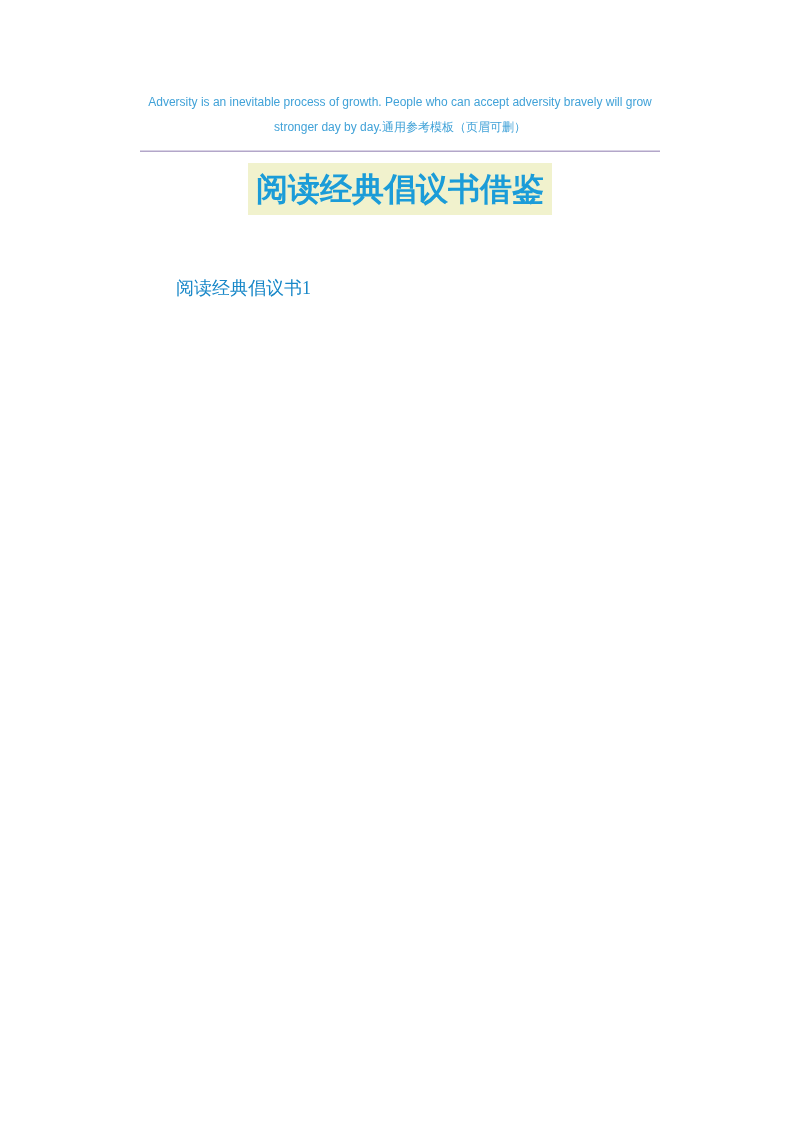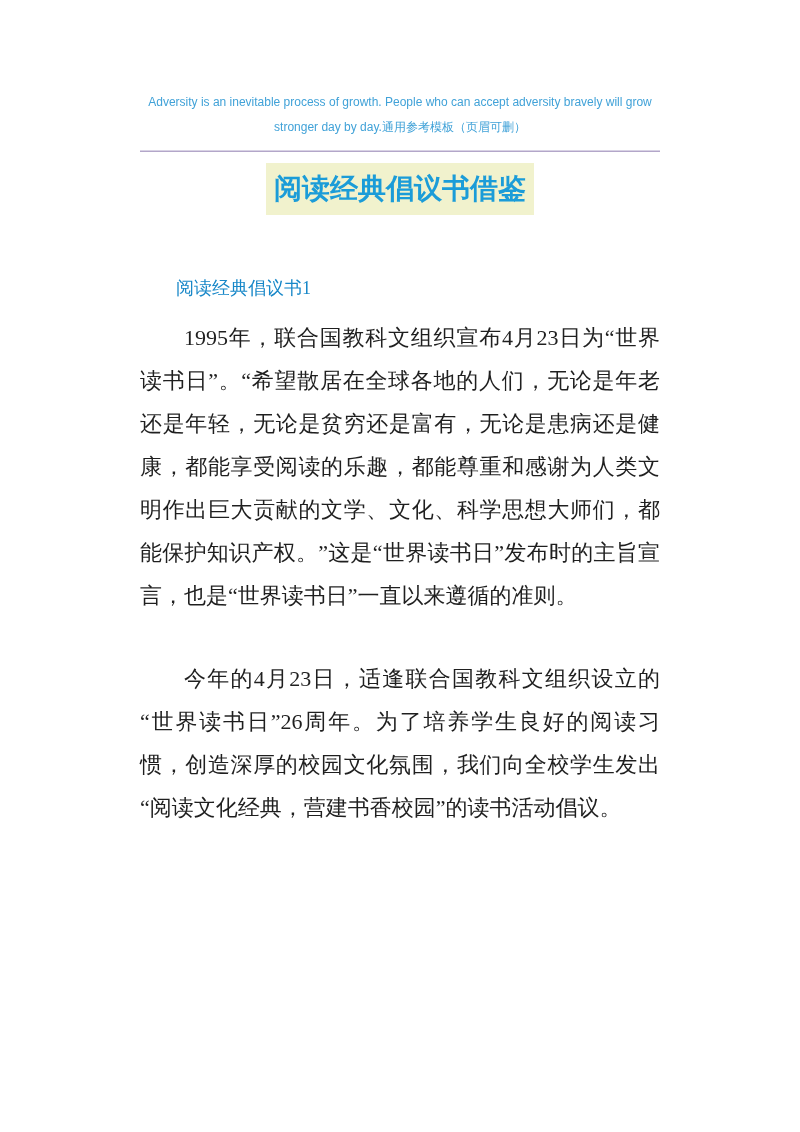--- a/index.html
+++ b/index.html
@@ -32,21 +32,21 @@
   .title {
     margin-top: 11px;
     text-align: center;
     font-weight: 700;
   }
   .title-highlight {
     display: inline-block;
     background: var(--title-highlight, #f1f2cd);
     color: var(--title-text, #1b9cd8);
     font-family: "Liberation Sans", "DejaVu Sans", sans-serif;
-    font-size: 28px;
+    font-size: 32px;
     line-height: 42px;
     padding: 5px 8px;
     letter-spacing: 0px;
   }
   
   .content {
     font-family: "Liberation Serif", "DejaVu Serif", serif;
     font-size: 22px;
     line-height: 43px;
     color: var(--body-text, #1f1f1f);
@@ -80,19 +80,17 @@
 
   <h1 class="title">
     <span class="title-highlight">阅读经典倡议书借鉴</span>
   </h1>
 
   <div class="content">
     <h2 class="subtitle">阅读经典倡议书1</h2>
 
 
 
-    <p class="p-body-1">1995年，联合国教科文组织宣布4月23日为“世界读书日”。“希望散居在全球各地的人们，无论是年老还是年轻，无论是贫穷还是富有，无论是患病还是健康，都能享受阅读的乐趣，都能尊重和感谢为人类文明作出巨大贡献的文学、文化、科学思想大师们，都能保护知识产权。”这是“世界读书日”发布时的主旨宣言，也是“世界读书日”一直以来遵循的准则。</p>
 
-    <p class="p-body-2">今年的4月23日，适逢联合国教科文组织设立的“世界读书日”26周年。为了培养学生良好的阅读习惯，创造深厚的校园文化氛围，我们向全校学生发出“阅读文化经典，营建书香校园”的读书活动倡议。</p>
 
   </div>
 
 </div>
 
 </body></html>

